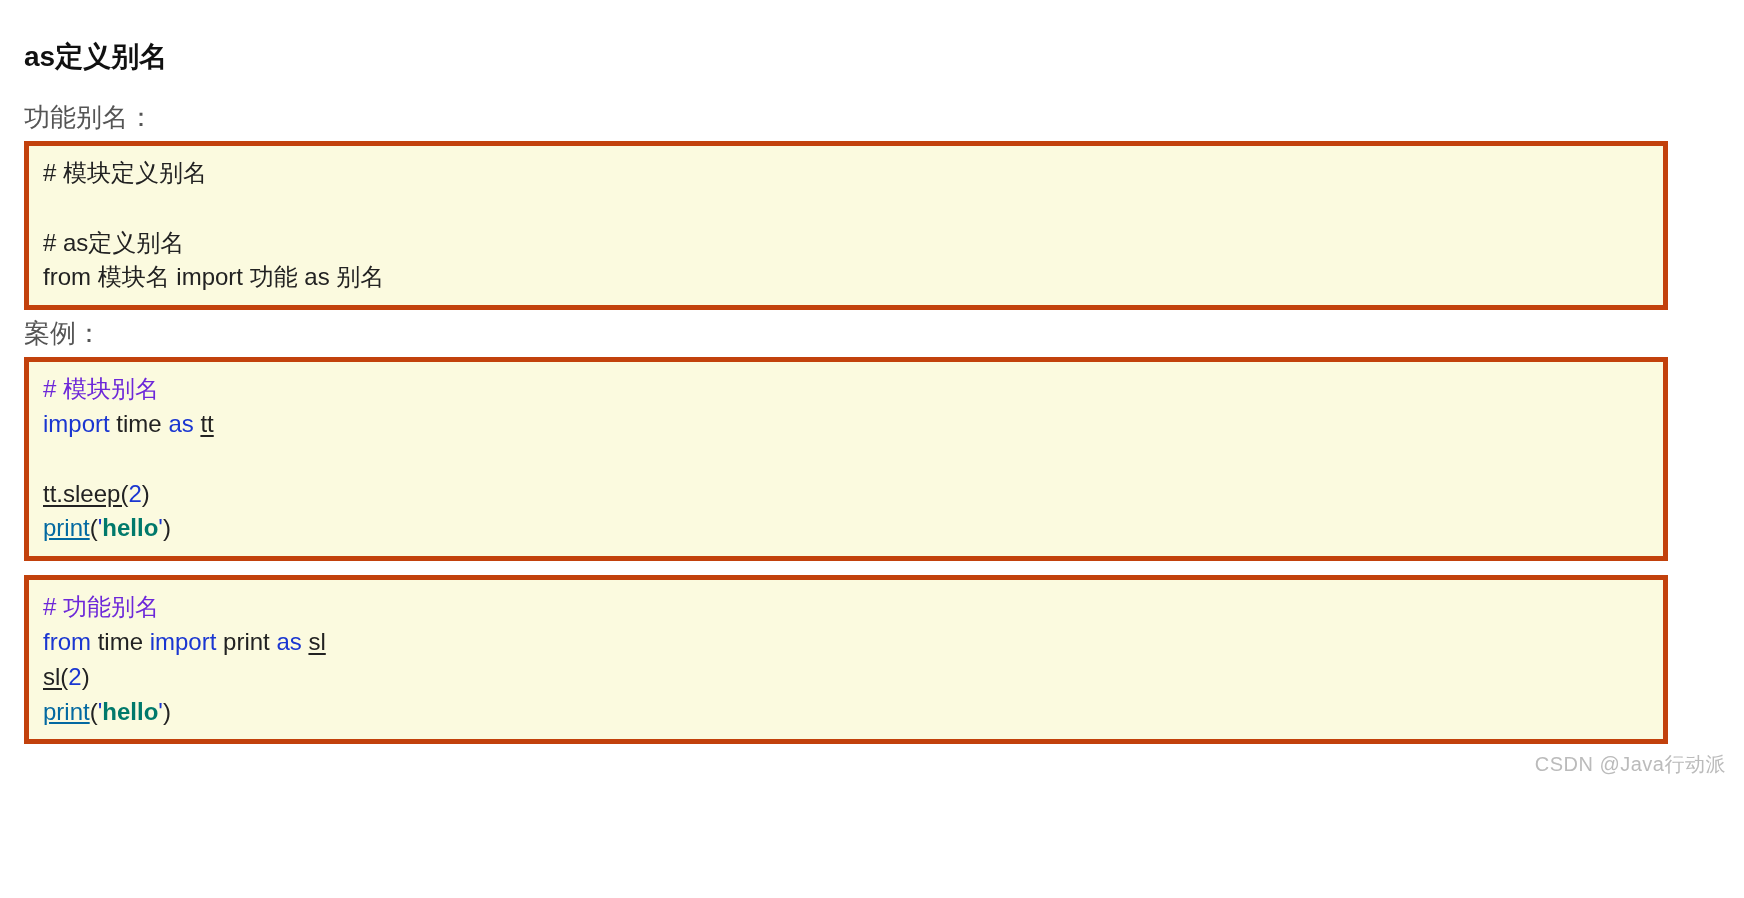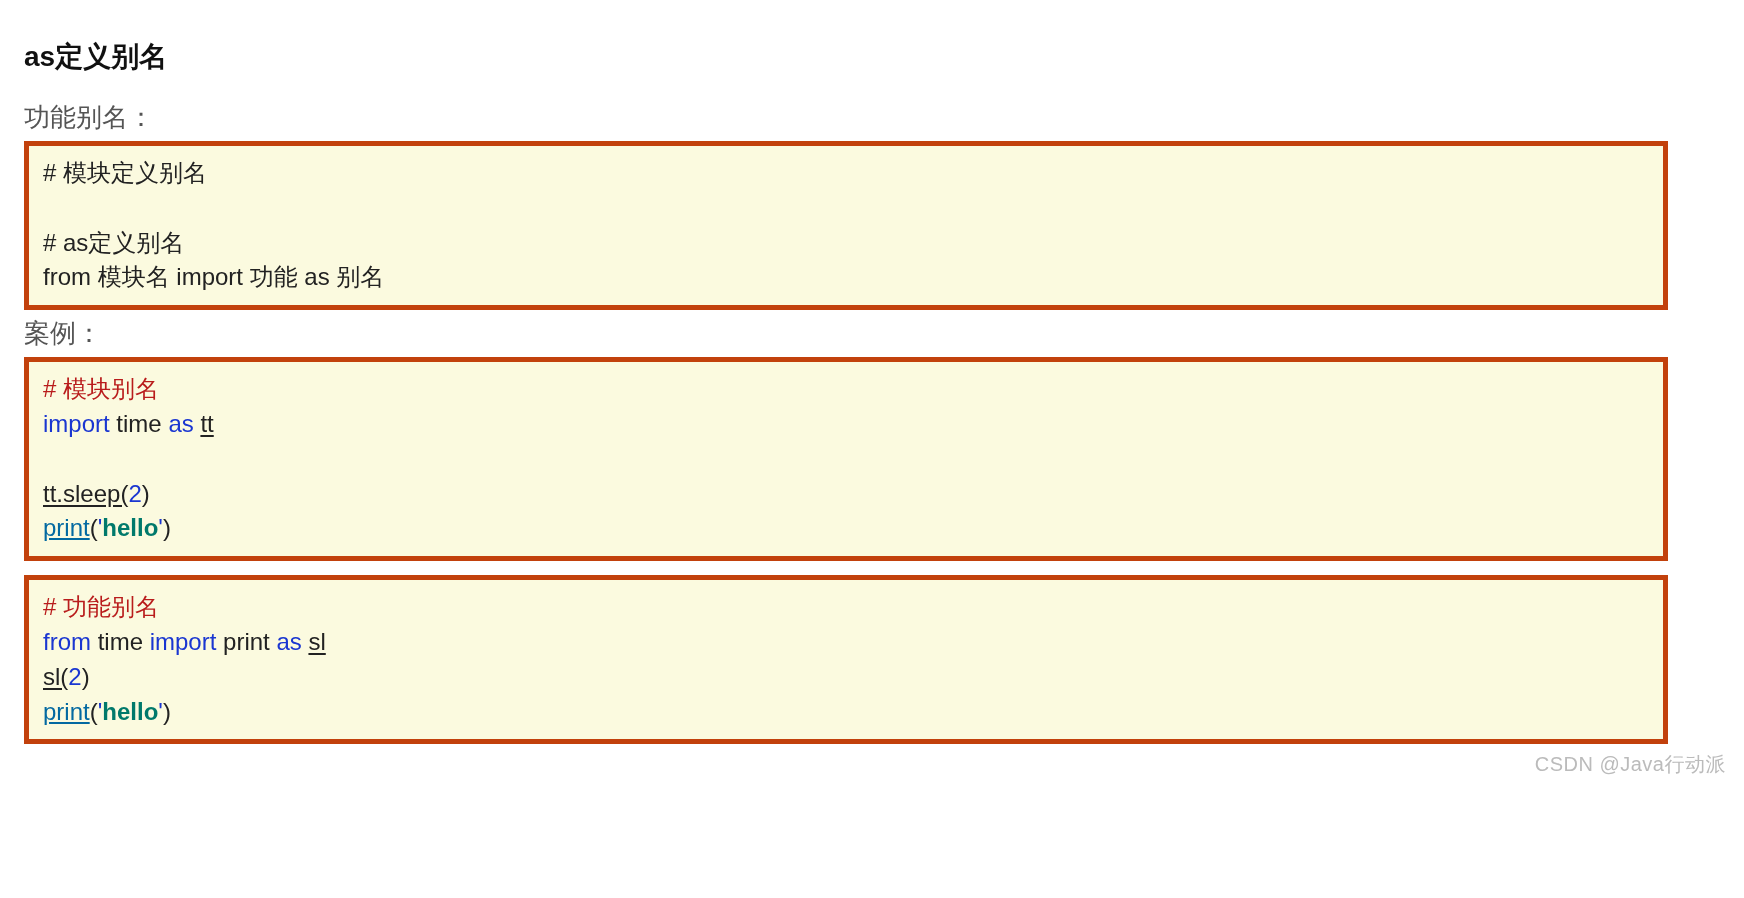--- a/index.html
+++ b/index.html
@@ -27,21 +27,21 @@
   .codebox {
     width: 1644px;
     background: #fbfadf;
     border: 5px solid #c2410c;
     padding: 10px 14px 10px 14px;
     line-height: 1.45;
     font-size: 24px;
     color: #222;
   }
   .codebox .line { white-space: pre; }
-  .comment { color: #b91c1c; }
+  .comment { color: #6d28d9; }
   .kw { color: #1a36d1; }
   .num { color: #1a36d1; }
   .strq { color: #1a36d1; }
   .strv { color: #00796b; font-weight: 700; }
   .fn { color: #0369a1; text-decoration: underline; }
   .plain { color: #222; text-align: right; }
   .redsquiggle {
     text-decoration-line: underline;
     text-decoration-style: wavy;
     text-decoration-color: #d00;

